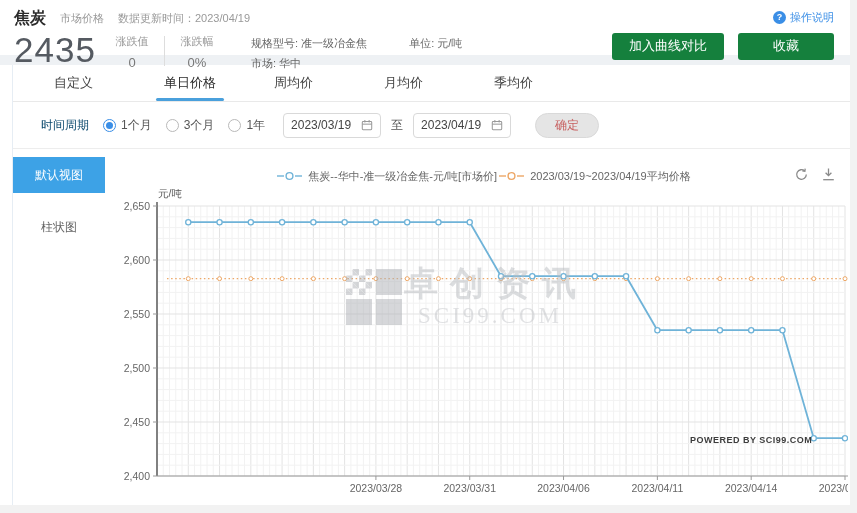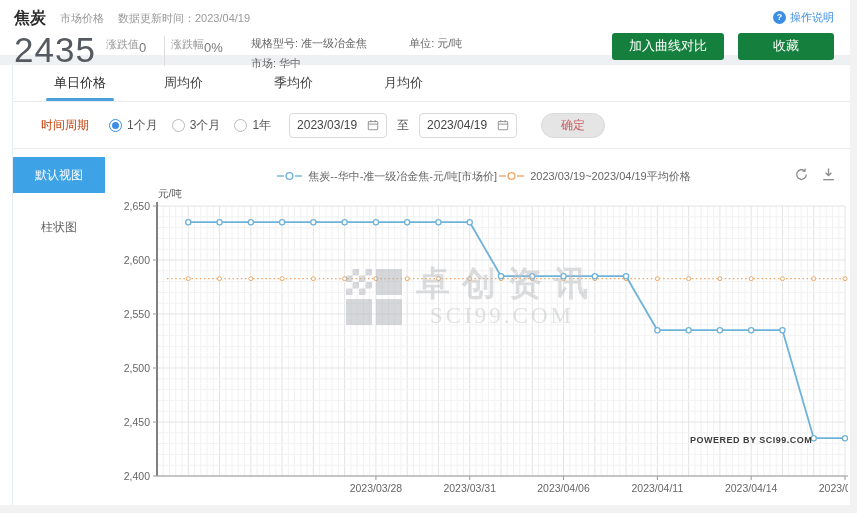--- a/index.html
+++ b/index.html
@@ -8,21 +8,21 @@
   .page { position:relative; width:857px; height:513px; background:#fff; overflow:hidden;
           border-right:7px solid #f2f2f2; border-bottom:8px solid #f2f2f2; }
 
   
   .header { position:relative; height:55px; padding:8px 16px 0 14px; }
   .title-row { display:flex; align-items:center; }
   .product { font-size:16px; font-weight:bold; color:#2b2b2b; }
   .muted { font-size:11px; color:#999; margin-left:14px; }
   .price-row { display:flex; align-items:flex-start; margin-top:2px; }
   .big-price { font-size:35px; color:#555a61; letter-spacing:1px; width:92px; line-height:38px; }
-  .chg-col { display:flex; flex-direction:row; align-items:center; margin-top:3px; width:52px; }
+  .chg-col { display:flex; flex-direction:column; align-items:center; margin-top:3px; width:52px; }
   .chg-label { font-size:11px; color:#999; }
   .chg-val { font-size:13px; color:#777; margin-top:6px; }
   .vdiv { width:1px; height:30px; background:#ddd; margin:5px 6px 0 6px; }
   .spec-col { margin-left:28px; margin-top:2px; font-size:11px; color:#666; line-height:20px; }
   .unit { margin-left:42px; margin-top:2px; font-size:11px; color:#666; line-height:20px; }
   .header-right { position:absolute; right:16px; top:6px; text-align:right; }
   .help-link { display:inline-flex; align-items:center; gap:4px; font-size:11px; color:#3a8ee6; cursor:pointer; }
   .help-icon { display:inline-flex; align-items:center; justify-content:center; width:13px; height:13px;
                border-radius:50%; background:#3a8ee6; color:#fff; font-size:9px; font-weight:bold; }
   .btn-row { margin-top:8px; display:flex; gap:14px; }
@@ -38,21 +38,21 @@
   .tabs { display:flex; align-items:center; height:37px; padding-left:41px; border-bottom:1px solid #e9e9e9; }
   .tab { position:relative; width:110px; font-size:13px; color:#444; cursor:pointer; height:100%;
          display:flex; align-items:center; }
   .tab span { display:inline-block; }
   .tab.active { color:#2b2b2b; }
   .tab.active::after { content:""; position:absolute; left:-8px; bottom:0; width:68px; height:3px;
                        background:#4aa0dc; border-radius:2px; }
 
   
   .filter-row { display:flex; align-items:center; height:46px; padding-left:28px; font-size:12px; color:#555; }
-  .filter-label { color:#c2410c; margin-right:20px; }
+  .filter-label { color:#0c4a6e; margin-right:14px; }
   .radio { display:inline-flex; align-items:center; gap:5px; margin-right:14px; cursor:pointer; }
   .rb { position:relative; width:13px; height:13px; border:1px solid #b9b9b9; border-radius:50%; background:#fff; }
   .rb.checked { border-color:#3a8ee6; }
   .rb.checked::after { content:""; position:absolute; left:2px; top:2px; width:7px; height:7px;
                        border-radius:50%; background:#3a8ee6; }
   .date-input { display:inline-flex; align-items:center; justify-content:space-between; width:98px; height:25px;
                 border:1px solid #d9d9d9; border-radius:4px; padding:0 7px; font-size:12px; color:#444;
                 background:#fff; cursor:pointer; margin:0 4px; }
   .to-label { margin:0 6px; color:#555; }
   .btn-confirm { margin-left:20px; width:64px; height:25px; background:#e5e5e5; border:1px solid #d9d9d9;
@@ -69,21 +69,21 @@
   .chart-col { flex:1; position:relative; }
   .legend-row { position:relative; height:26px; margin-top:8px; display:flex; align-items:center;
                 justify-content:center; gap:2px; font-size:11px; color:#666; }
   .legend-item { display:inline-flex; align-items:center; gap:5px; cursor:pointer; }
   .chart-tools { position:absolute; right:14px; top:4px; display:flex; gap:12px; }
   .tool-icon { cursor:pointer; }
 
   .chart-wrap { position:relative; width:730px; height:313px; }
   .chart-wrap svg.plot { position:absolute; left:0; top:0; font-family:inherit; }
 
-  .watermark { position:absolute; left:228px; top:76px; display:flex; align-items:flex-start; gap:12px;
+  .watermark { position:absolute; left:228px; top:76px; display:flex; align-items:flex-start; 
                opacity:.5; pointer-events:none; }
   .wm-logo { width:58px; height:58px; display:grid; grid-template-columns:26px 26px; grid-template-rows:26px 26px;
              gap:4px; margin-top:4px; }
   .wm-cell { background:#aeb1b6; }
   .wm-cell.checker { background:
       linear-gradient(45deg,#aeb1b6 25%,transparent 25%,transparent 75%,#aeb1b6 75%) 0 0/13px 13px,
       linear-gradient(45deg,#aeb1b6 25%,transparent 25%,transparent 75%,#aeb1b6 75%) 6.5px 6.5px/13px 13px; }
   .wm-text .wm-cn { font-size:34px; font-weight:bold; color:#b9bcc0; letter-spacing:12px; line-height:36px; }
   .wm-text .wm-en { font-family:"Liberation Serif","DejaVu Serif",serif; font-size:23px; color:#c3c5c9;
                     letter-spacing:3px; margin:2px 0 0 14px; }
@@ -128,31 +128,34 @@
         <button class="btn-gray btn-fav">收藏</button>
       </div>
     </div>
   </div>
 
   <div class="band"></div>
 
   <div class="body-wrap">
 
     <div class="tabs">
+      <div class="tab">
+          <span>自定义</span>
+        </div>
       <div class="tab active">
           <span>单日价格</span>
         </div>
       <div class="tab">
           <span>周均价</span>
         </div>
       <div class="tab">
+          <span>月均价</span>
+        </div>
+      <div class="tab">
           <span>季均价</span>
-        </div>
-      <div class="tab">
-          <span>月均价</span>
         </div>
     </div>
 
     <div class="filter-row">
       <span class="filter-label">时间周期</span>
       <span class="radio">
         <span class="rb checked"></span>
         <span>1个月</span>
       </span>
       <span class="radio">

